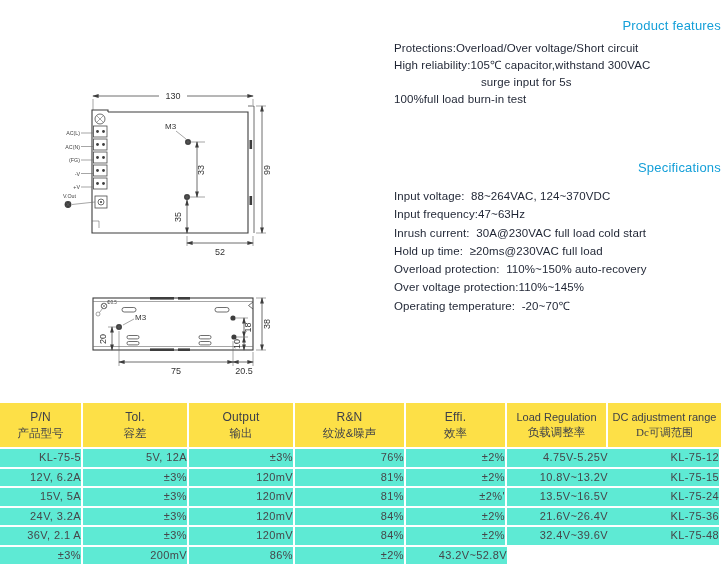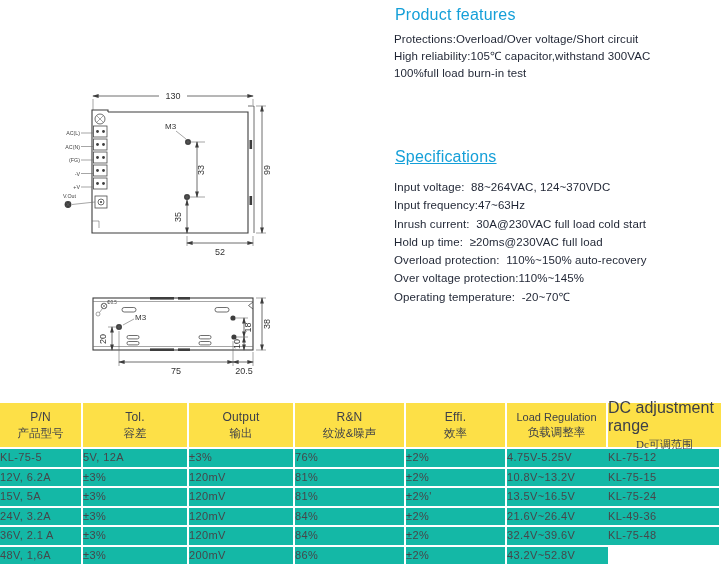--- a/index.html
+++ b/index.html
@@ -5,22 +5,22 @@
   * { box-sizing: border-box; margin: 0; padding: 0; }
   html,body { background:#fff; }
   .page {
     position: relative; width: 721px; height: 566px; background: #ffffff;
     font-family: "Liberation Sans", sans-serif; overflow: hidden;
   }
   
   .text-block { position: absolute; left: 394px; width: 327px; }
   .features-block { top: 6px; }
   .specs-block { top: 148px; }
-  .sec-heading { font-size: 16px; color: #149fd8; margin: 0 0 7px 1px; font-weight: normal; letter-spacing: .2px; }
-  .specs-block .sec-heading { margin-bottom: 12px; text-decoration: underline; }
+  .sec-heading { font-size: 13px; color: #149fd8; margin: 12px 0 7px 1px; font-weight: normal; letter-spacing: .2px; text-align: right; }
+  .specs-block .sec-heading { margin-bottom: 12px; }
   .txt-line { font-size: 11.5px; color: #1e2433; line-height: 17px; white-space: pre-wrap; letter-spacing: .1px; }
   .specs-block .txt-line { line-height: 18.3px; }
   .txt-line.indent { padding-left: 87px; }
   
   svg { position: absolute; overflow: visible; }
   svg text { font-family: "Liberation Sans", sans-serif; fill: #333; }
   .dim-num { font-size: 9px; }
   .dim-num-sm { font-size: 8px; }
   .term-label { font-size: 5.3px; fill: #444; }
   .tiny-label { font-size: 4.5px; fill: #444; }
@@ -34,26 +34,26 @@
     display: grid;
     grid-template-columns: 83px 106px 106px 111px 101px 101px 113px;
   }
   .th {
     background: #fde047; height: 46px; border-bottom: 2px solid #fff; border-right: 2px solid #fff;
     display: flex; flex-direction: column; align-items: center; justify-content: center; gap: 2px;
   }
   .th .en { font-size: 12px; color: #3d3f48; letter-spacing: .2px; }
   .th .zh { font-size: 11.5px; color: #3d3f48; }
   .th.col5 .en { font-size: 11px; letter-spacing: 0; }
-  .th.col6 .en { font-size: 16px; letter-spacing: 0; }
+  .th.col6 .en { font-size: 11px; letter-spacing: 0; }
   .th.col6 .zh { font-size: 11px; font-family: Liberation Serif, serif; }
   .td {
-    background: #14b8a6; height: 19.5px; line-height: 17.5px;
+    background: #5eead4; height: 19.5px; line-height: 17.5px;
     border-bottom: 2px solid #fff; border-right: 2px solid #fff;
-    text-align: left; font-size: 11px; color: #46464a; letter-spacing: .4px;
+    text-align: right; font-size: 11px; color: #46464a; letter-spacing: .4px;
   }
   .col6 { border-right: none; }
 </style>
 </head>
 <body>
 
 <div class="page">
 
   <svg style="left:55px; top:80px;" width="222" height="185" viewBox="55 80 222 185">
     <defs>
@@ -227,20 +227,21 @@
       <text class="dim-num" x="176" y="374" text-anchor="middle">75</text>
       <text class="dim-num" x="244" y="374" text-anchor="middle">20.5</text>
     </g>
   </svg>
 
   <div class="text-block features-block">
     <h3 class="sec-heading">Product features</h3>
     <div>
         <div class="txt-line">Protections:Overload/Over voltage/Short circuit</div>
         <div class="txt-line">High reliability:105℃ capacitor,withstand 300VAC</div>
+        <div class="txt-line indent">surge input for 5s</div>
         <div class="txt-line">100%full load burn-in test</div>
       </div>
   </div>
 
   <div class="text-block specs-block">
     <h3 class="sec-heading">Specifications</h3>
     <div>
         <div class="txt-line">Input voltage:  88~264VAC, 124~370VDC</div>
         <div class="txt-line">Input frequency:47~63Hz</div>
         <div class="txt-line">Inrush current:  30A@230VAC full load cold start</div>
@@ -301,29 +302,28 @@
       <div class="td col4">81%</div>
       <div class="td col5">±2%'</div>
       <div class="td col6">13.5V~16.5V</div>
       <div class="td col0">KL-75-24</div>
       <div class="td col1">24V, 3.2A</div>
       <div class="td col2">±3%</div>
       <div class="td col3">120mV</div>
       <div class="td col4">84%</div>
       <div class="td col5">±2%</div>
       <div class="td col6">21.6V~26.4V</div>
-      <div class="td col0">KL-49-36</div>
+      <div class="td col0">KL-75-36</div>
       <div class="td col1">36V, 2.1 A</div>
       <div class="td col2">±3%</div>
       <div class="td col3">120mV</div>
       <div class="td col4">84%</div>
       <div class="td col5">±2%</div>
       <div class="td col6">32.4V~39.6V</div>
       <div class="td col0">KL-75-48</div>
-      <div class="td col1">48V, 1,6A</div>
       <div class="td col2">±3%</div>
       <div class="td col3">200mV</div>
       <div class="td col4">86%</div>
       <div class="td col5">±2%</div>
       <div class="td col6">43.2V~52.8V</div>
     </div>
 
 </div>
 
 </body></html>

